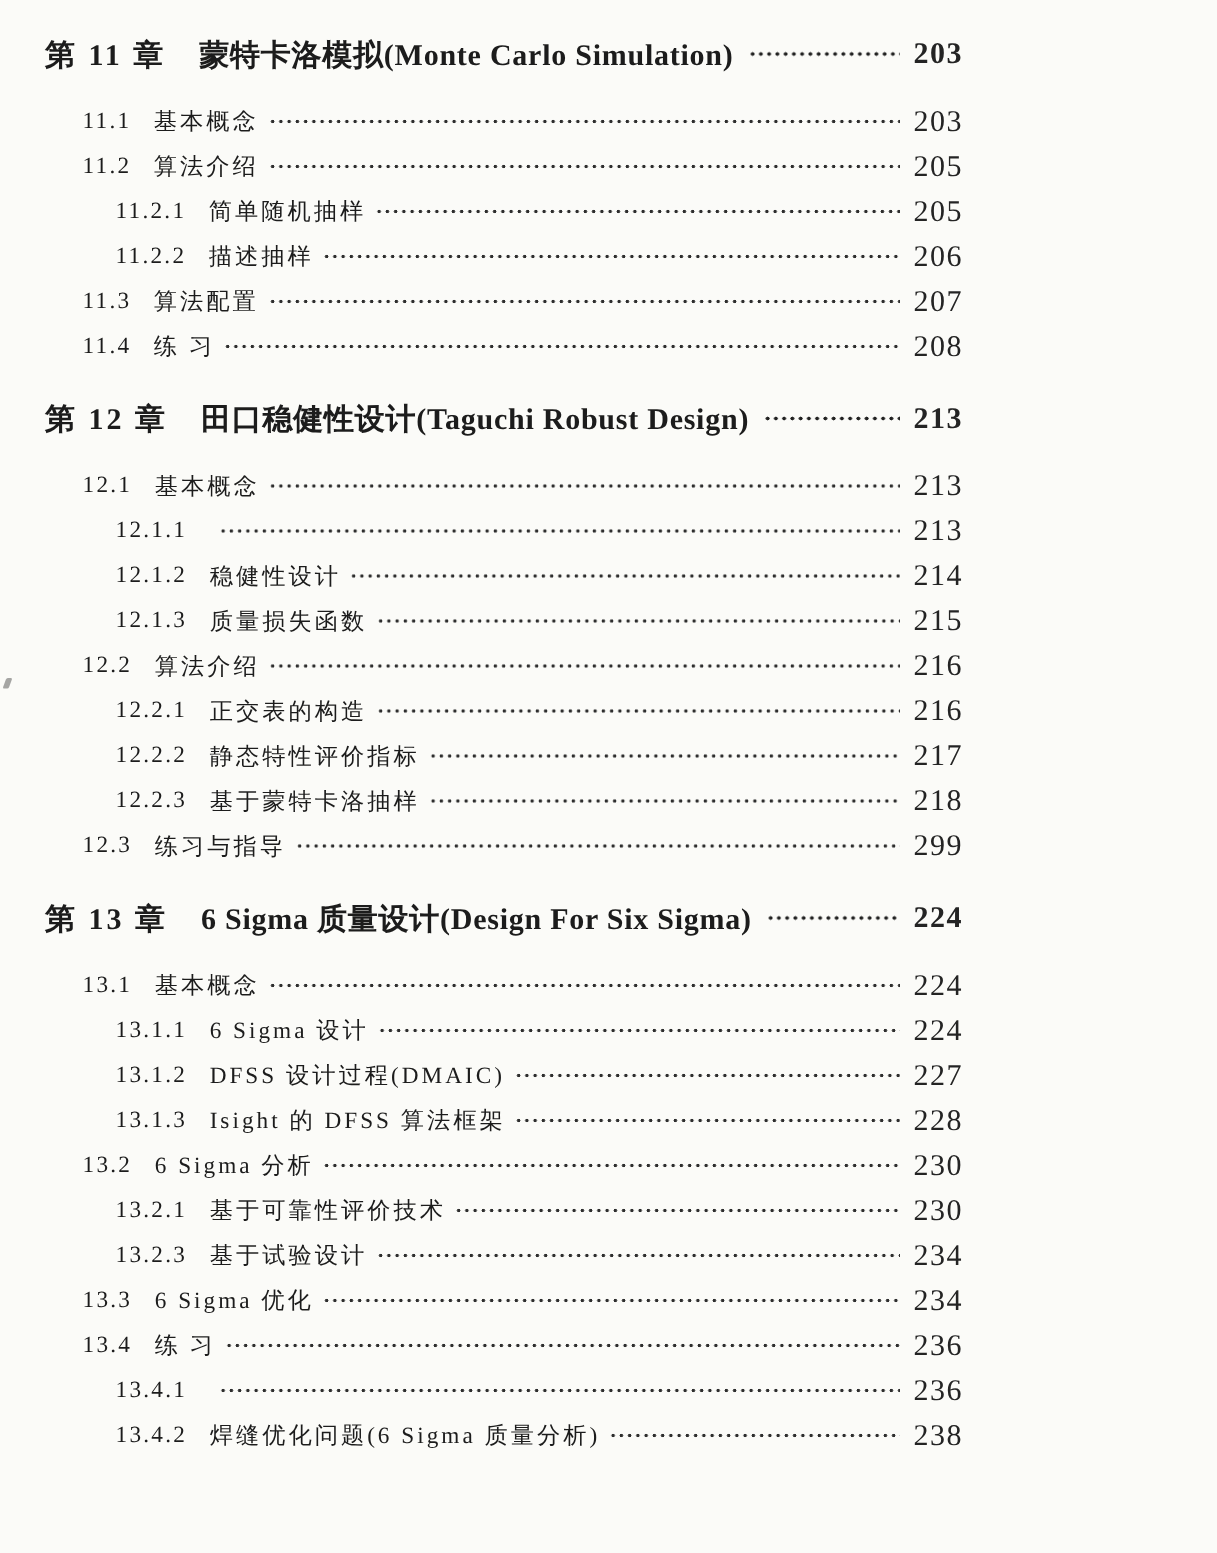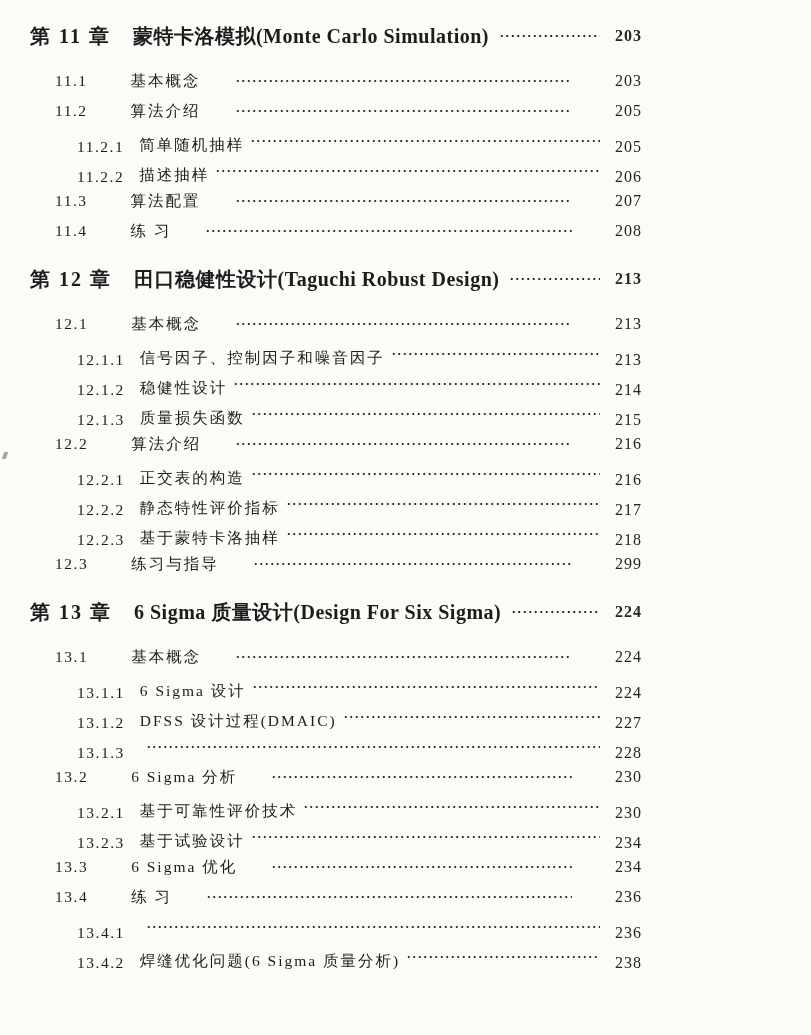--- a/index.html
+++ b/index.html
@@ -43,21 +43,21 @@
     background-image: radial-gradient(circle, #2e2e2e 1.05px, rgba(0,0,0,0) 1.35px);
     background-size: 5.5px 14px;
     background-repeat: repeat-x;
     background-position: left 55%;
     min-width: 12px;
   }
   .pagenum {
     flex: 0 0 auto;
     width: 34px;
     text-align: right;
-    font-size: 16px;
+    font-size: 20px;
     letter-spacing: 1px;
     color: #242424;
   }
   
   .chapter {
     height: 40px;
     align-items: center;
     font-weight: bold;
     font-size: 20px;
     margin-top: 13px;
@@ -83,22 +83,22 @@
     align-items: center;
     font-size: 15.5px;
   }
   .section .num {
     margin-right: 15px;
   }
   .section .title {
     letter-spacing: 2px;
     font-family: Liberation Serif, serif;
   }
-  .lvl1 { padding-left: 25px; gap: 28px; }
-  .lvl2 { padding-left: 47px; align-items: flex-end; }
+  .lvl1 { padding-left: 25px; }
+  .lvl2 { padding-left: 47px; }
   
   .artifact {
     position: absolute;
     left: 3px;
     top: 452px;
     width: 4px;
     height: 7px;
     background: rgba(60,60,60,0.45);
     border-radius: 1px;
     transform: skewX(-20deg);
@@ -167,21 +167,20 @@
 
   <div class="row section lvl1">
     <span class="num">12.1</span>
     <span class="title">基本概念</span>
     <span class="leader"></span>
     <span class="pagenum">213</span>
   </div>
 
   <div class="row section lvl2">
     <span class="num">12.1.1</span>
-    <span class="title">信号因子、控制因子和噪音因子</span>
     <span class="leader"></span>
     <span class="pagenum">213</span>
   </div>
 
   <div class="row section lvl2">
     <span class="num">12.1.2</span>
     <span class="title">稳健性设计</span>
     <span class="leader"></span>
     <span class="pagenum">214</span>
   </div>
@@ -251,20 +250,21 @@
 
   <div class="row section lvl2">
     <span class="num">13.1.2</span>
     <span class="title">DFSS 设计过程(DMAIC)</span>
     <span class="leader"></span>
     <span class="pagenum">227</span>
   </div>
 
   <div class="row section lvl2">
     <span class="num">13.1.3</span>
+    <span class="title">Isight 的 DFSS 算法框架</span>
     <span class="leader"></span>
     <span class="pagenum">228</span>
   </div>
 
 
   <div class="row section lvl1">
     <span class="num">13.2</span>
     <span class="title">6 Sigma 分析</span>
     <span class="leader"></span>
     <span class="pagenum">230</span>

